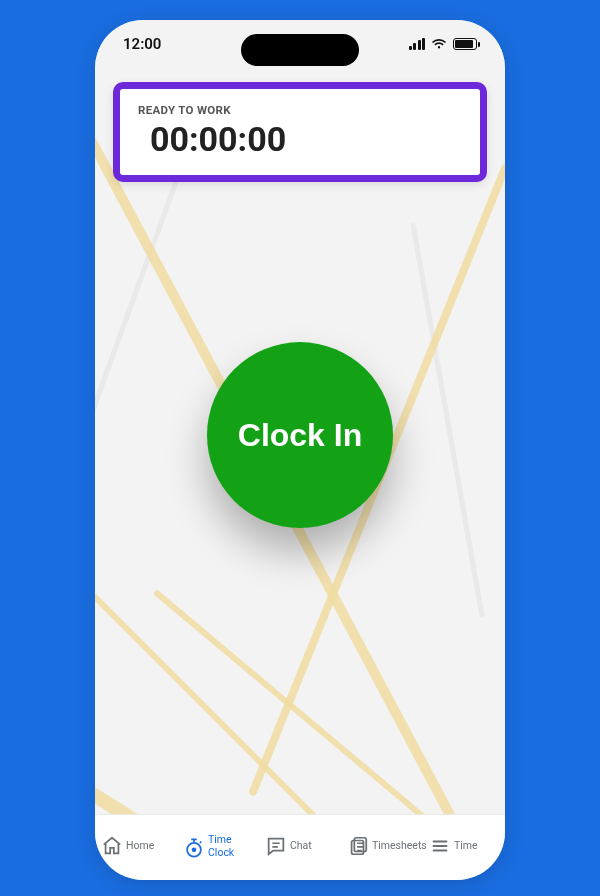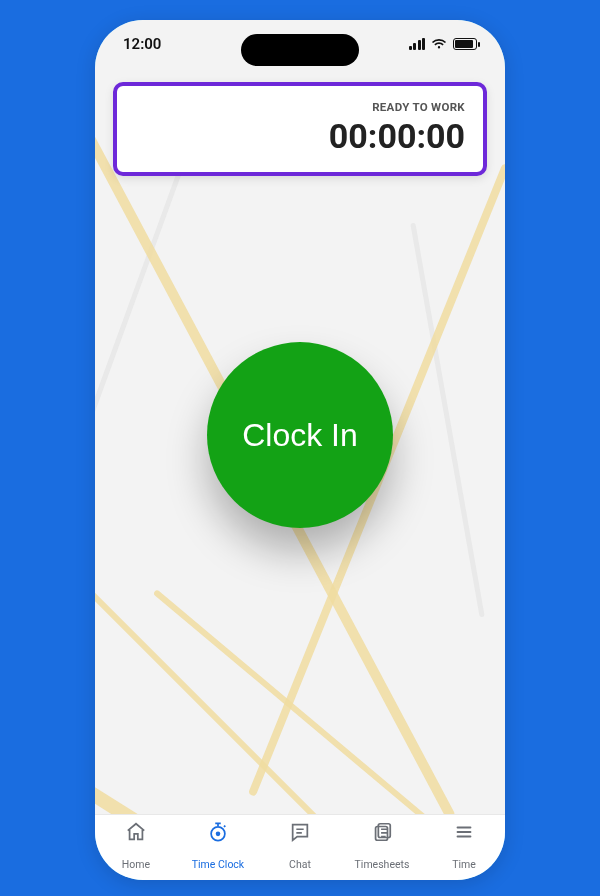--- a/index.html
+++ b/index.html
@@ -86,26 +86,25 @@
   .road.r4 { width:6px; height:500px; top:460px; left:130px; transform:rotate(-45deg); }
   .road.r5 { width:6px; height:400px; top:500px; left:210px; transform:rotate(-50deg); }
   .road.grey { background:#e6e6e6; }
   .road.g1 { width:5px; height:600px; top:50px; left:10px; transform:rotate(20deg); }
   .road.g2 { width:5px; height:400px; top:200px; left:350px; transform:rotate(-10deg); }
 
   .card {
     position:absolute;
     top: 62px; left: 18px; right: 18px;
     background:#fff;
-    border:4px solid #6d28d9;
+    border:7px solid #6d28d9;
     border-radius: 10px;
     padding: 14px 18px 16px 18px;
     box-shadow: 0 3px 10px rgba(0,0,0,0.10);
     z-index: 20;
-    text-align: right;
   }
   .card-status {
     font-size: 11.5px;
     font-weight: 700;
     letter-spacing: 0.3px;
     color:#555;
   }
   .card-timer {
     font-size: 34px;
     font-weight: 700;
@@ -116,46 +115,46 @@
 
   .clock-btn {
     position:absolute;
     top: 50%; left:50%;
     transform: translate(-50%, -58%);
     width: 186px; height:186px;
     background:#13a215;
     border-radius:50%;
     color:#fff;
     font-size:32px;
-    font-weight:400;
+    font-weight:700;
     display:flex; align-items:center; justify-content:center;
     border:none;
     cursor:pointer;
     box-shadow: 0 24px 40px rgba(0,0,0,0.28);
     z-index:25;
   }
 
   .nav {
     position:absolute;
     bottom:0; left:0; right:0;
     height:66px;
     background:#fff;
     border-top:1px solid #e8e8e8;
     display:flex;
     justify-content:space-around;
     align-items:center;
     z-index:30;
     padding-bottom:4px;
   }
   .nav-item {
-    display:flex; flex-direction:column; align-items:center; gap:15px;
+    display:flex; align-items:center; gap:3px;
     font-size:10.5px; color:#6b6f76; cursor:pointer;
     width:70px;
   }
-  .nav-item.active { color:#1a6de0; }
+  .nav-item.active { color:#1a6de0;align-items:flex-end; }
   .nav-item.active .nic { color:#1a6de0; }
   .nic { color:#6b6f76; display:flex; align-items:center; justify-content:center; height:22px; }
   .nic svg { display:block; }
 </style>
 </head>
 <body>
 
 <div class="phone">
   <div class="notch"></div>
 

